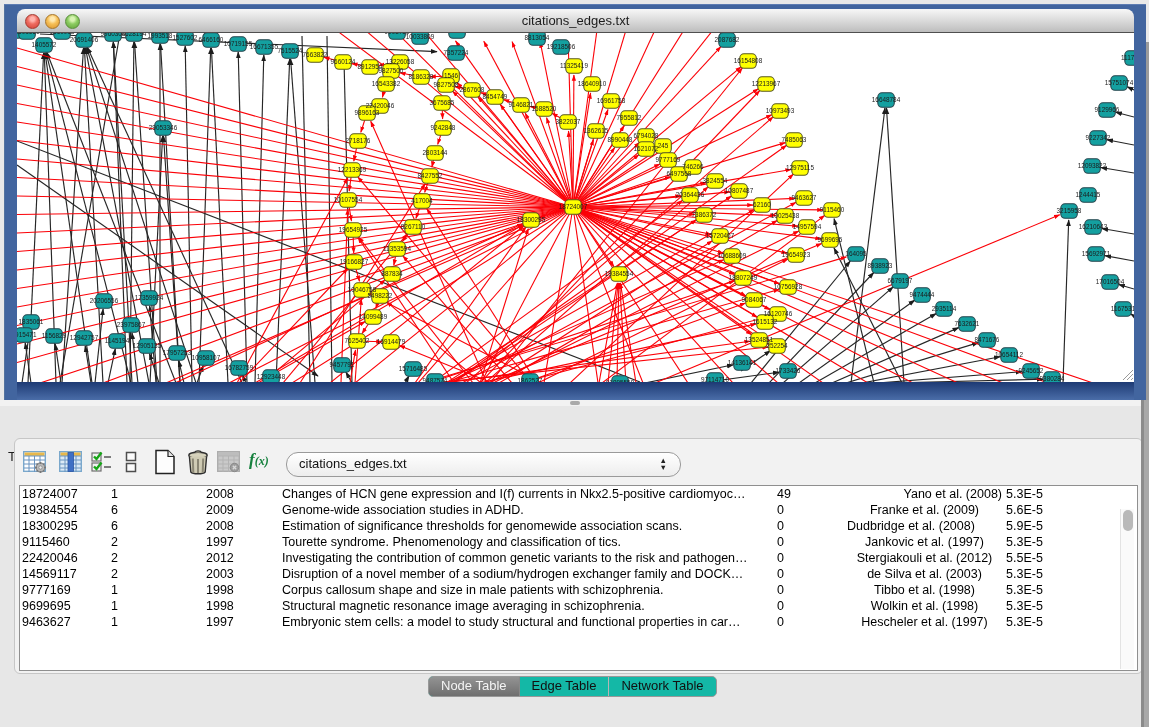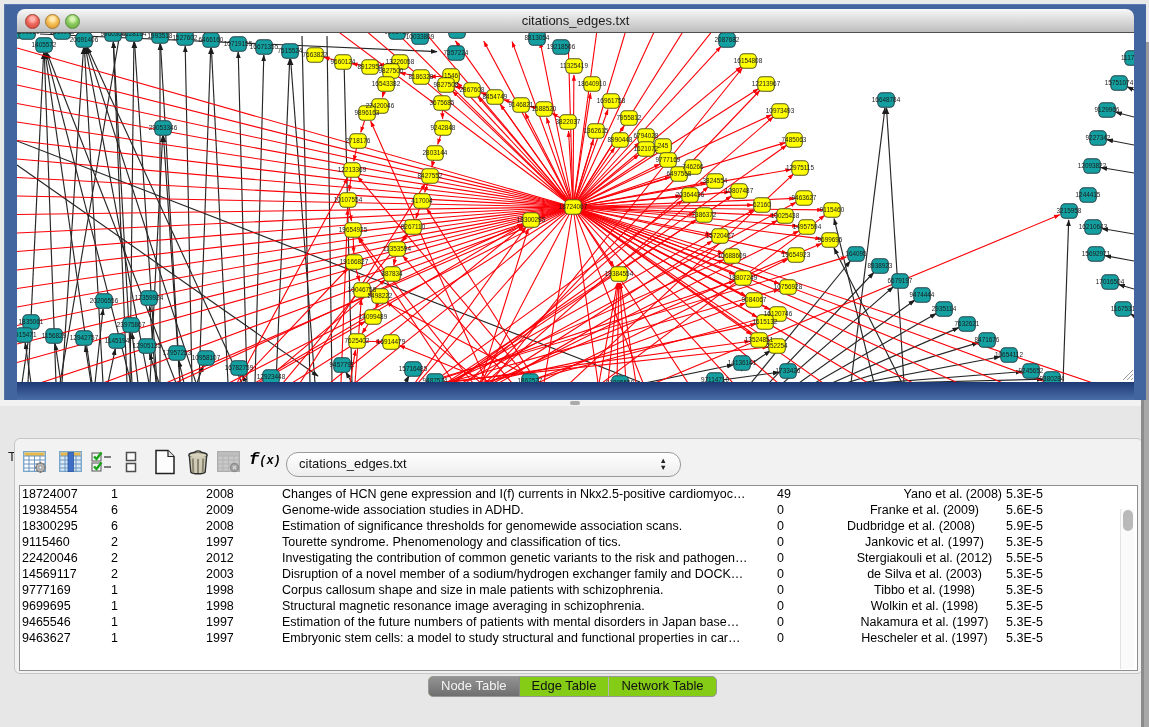--- a/index.html
+++ b/index.html
@@ -24,21 +24,21 @@
 #combo{position:absolute;left:271px;top:13px;width:393px;height:23px;background:linear-gradient(#ffffff,#ededed);border:1px solid #9a9a9a;border-radius:12px;}
 #combotext{position:absolute;left:12px;top:3px;font-size:13px;color:#111;}
 #stepper{position:absolute;right:13px;top:3.5px;font-size:7.5px;line-height:7px;color:#222;}
 #tablewrap{position:absolute;left:4px;top:46px;width:1117px;height:184px;background:#fff;border:1px solid #8f8f8f;overflow:hidden;}
 table{border-collapse:collapse;table-layout:fixed;width:1073px;font-size:12.5px;}
 th{height:22px;background:#b9ddee;border:1px solid #7fa2b4;border-top:none;font-weight:normal;color:#111;padding:0;}
 th.first{background:#e8e8e8;border-left-color:#8f8f8f;}
 td{height:16px;padding:0 0 0 2px;color:#000;white-space:nowrap;overflow:hidden;font-size:12.5px;}
 #vscroll{position:absolute;left:1105px;top:70px;width:13px;height:160px;background:#fafafa;border-left:1px solid #e3e3e3;}
 #vthumb{position:absolute;left:1.5px;top:1px;width:10px;height:21px;background:#b9b9b9;border-radius:5px;}
-#tabs{position:absolute;left:428px;top:276px;height:19px;border:1px solid #989898;border-radius:5px;background:#84cc16;display:flex;overflow:hidden;}
+#tabs{position:absolute;left:428px;top:276px;height:19px;border:1px solid #989898;border-radius:5px;background:#14b8a6;display:flex;overflow:hidden;}
 .tab{font-size:13px;color:#111;padding:1px 12px 0 12px;border-right:1px solid #b5b5b5;}
 .tabsel{background:linear-gradient(#939393,#6f6f6f);color:#f4f4f4;border-right:1px solid #888;}
 .tab.last{border-right:none;text-align:center;}
 #statusline{position:absolute;left:0;top:303px;width:1149px;height:24px;background:#ececec;border-top:1px solid #d6d6d6;}
 #mem{position:absolute;right:32px;top:6px;font-size:11.5px;color:#111;}
 #memdot{position:absolute;right:13px;top:5px;width:11px;height:11px;border-radius:50%;background:#2fc331;border:1.5px solid #1b1b1b;}
 #rgrey2{position:absolute;left:1141px;top:400px;width:3px;height:327px;background:#8b8b8b;}
 #rgrey3{position:absolute;left:1144px;top:400px;width:5px;height:327px;background:#a8a8a8;}
 .icon{display:inline-block;vertical-align:top;}
 </style>
@@ -663,21 +663,21 @@
           <path d="M4.4,7.5 L5.8,23 A7.5,2.5 0 0 0 20.2,23 L21.6,7.5" fill="#cfcbb4" stroke="#2e2e2e" stroke-width="1.4"></path>
           <path d="M7.8,9.5 L8.3,23.5 M13,10 V24 M18.2,9.5 L17.7,23.5" stroke="#8a8674" stroke-width="2"></path>
         </svg>
         <svg class="icon" width="24" height="22" style="position:absolute;left:196px;top:6px" viewBox="0 0 24 22">
           <rect x="0.7" y="0.7" width="21.6" height="19.6" fill="#c9c9c9" stroke="#adadad" stroke-width="1.4"></rect>
           <rect x="1.5" y="1.5" width="20" height="3.4" fill="#bdbdbd"></rect>
           <path d="M1,5 H22 M1,9 H22 M1,13 H22 M1,17 H22 M6,5 V21 M11.5,5 V21 M17,5 V21" stroke="#b3b3b3" stroke-width="1"></path>
           <circle cx="17.5" cy="16.5" r="4.2" fill="#9d9d9d" stroke="#8a8a8a"></circle>
           <path d="M15.8,14.8 l3.4,3.4 M19.2,14.8 l-3.4,3.4" stroke="#d8d8d8" stroke-width="1.3"></path>
         </svg>
-        <div style="position:absolute;left:228px;top:5px;font-size:17px;font-style:italic;color:#000000;font-family:Liberation Mono, monospace;"><b>f</b><span style="font-size:12px"><b>(x)</b></span></div>
+        <div style="position:absolute;left:228px;top:5px;font-size:17px;font-style:italic;color:#15803d;font-family:Liberation Serif, serif;"><b>f</b><span style="font-size:12px"><b>(x)</b></span></div>
       </div>
     <div id="combo">
         <span id="combotext">citations_edges.txt</span>
         <span id="stepper">▲<br>▼</span>
       </div>
     <div id="tablewrap">
         <table>
           <colgroup>
             <col style="width:84px">
             <col style="width:97px">
@@ -754,29 +754,20 @@
             <tr>
               <td style="padding-left:2px">9699695</td>
               <td style="padding-left:7px">1</td>
               <td style="padding-left:5px">1998</td>
               <td style="padding-left:8px">Structural magnetic resonance image averaging in schizophrenia.</td>
               <td style="padding-left:6px">0</td>
               <td style="text-align:center">Wolkin et al. (1998)</td>
               <td style="padding-left:4px">5.3E-5</td>
             </tr>
             <tr>
-              <td style="padding-left:2px">9465546</td>
-              <td style="padding-left:7px">1</td>
-              <td style="padding-left:5px">1997</td>
-              <td style="padding-left:8px">Estimation of the future numbers of patients with mental disorders in Japan base…</td>
-              <td style="padding-left:6px">0</td>
-              <td style="text-align:center">Nakamura et al. (1997)</td>
-              <td style="padding-left:4px">5.3E-5</td>
-            </tr>
-            <tr>
               <td style="padding-left:2px">9463627</td>
               <td style="padding-left:7px">1</td>
               <td style="padding-left:5px">1997</td>
               <td style="padding-left:8px">Embryonic stem cells: a model to study structural and functional properties in car…</td>
               <td style="padding-left:6px">0</td>
               <td style="text-align:center">Hescheler et al. (1997)</td>
               <td style="padding-left:4px">5.3E-5</td>
             </tr>
           </tbody>
         </table>

